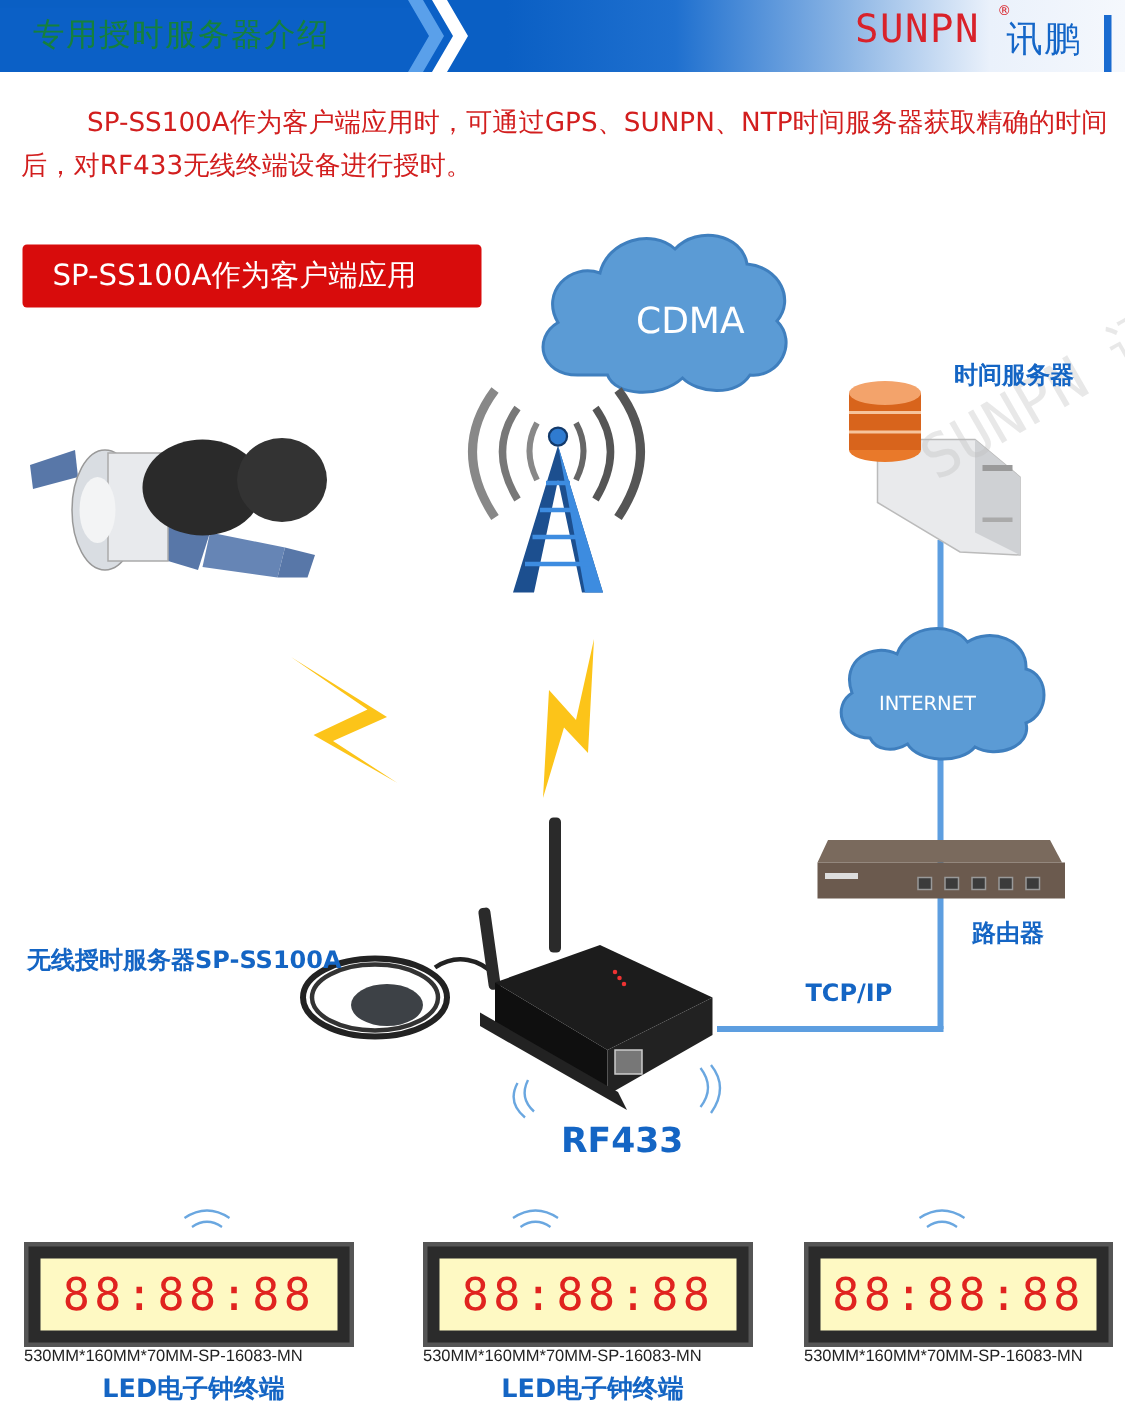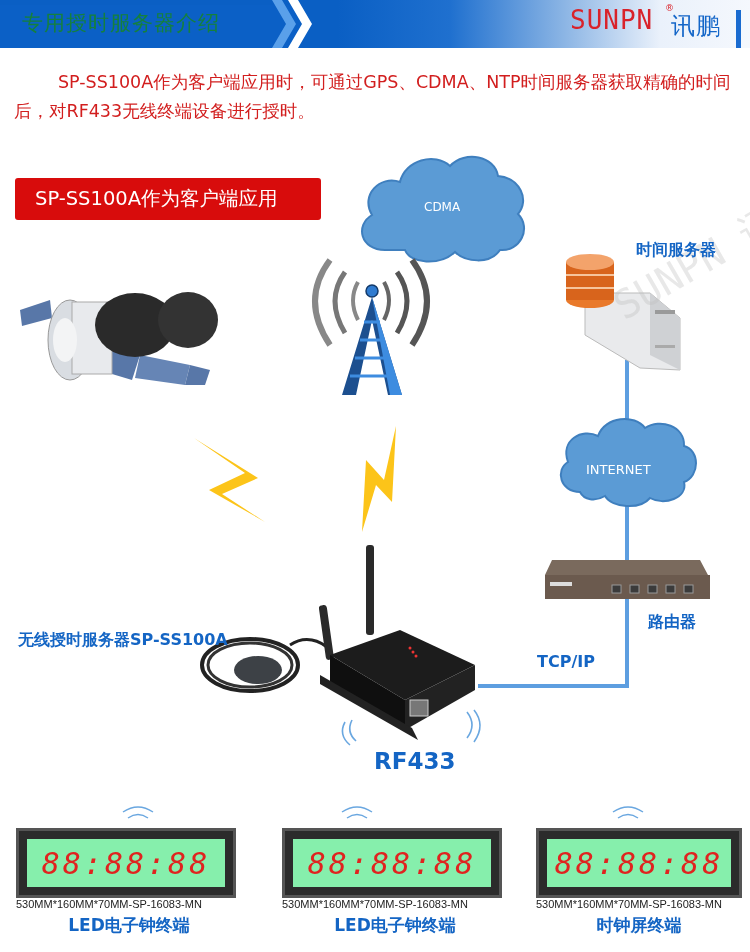--- a/index.html
+++ b/index.html
@@ -11,27 +11,27 @@
   .banner-left { left: 0; top: 5px; width: 300px; height: 43px; background: #0b60c6; }
   .banner-title { left: 22px; top: 9px; color: #15803d; font-size: 21px; letter-spacing: 1px; }
   .chev { top: 0; width: 30px; height: 48px; }
   .brand { left: 570px; top: 5px; font-family: "DejaVu Sans Mono", monospace; font-size: 26px; color: #d9222a; letter-spacing: 1px; }
   .brand-cn { left: 671px; top: 10px; font-size: 24px; color: #1466c8; font-weight: normal; letter-spacing: 1px; }
   .brand-reg { left: 665px; top: 3px; font-size: 9px; color: #d9222a; }
   .bar-r { left: 736px; top: 10px; width: 5px; height: 38px; background: #1a6bd0; }
 
   .intro { left: 14px; top: 68px; width: 730px; color: #d21e1e; font-size: 17.5px; line-height: 29px; text-indent: 44px; }
 
-  .red-tag { left: 15px; top: 163px; width: 306px; height: 42px; background: #d80c0c; border-radius: 3px; color: #fff; font-size: 19.5px; line-height: 42px; padding-left: 20px; margin-top: 15px; }
+  .red-tag { left: 15px; top: 163px; width: 306px; height: 42px; background: #d80c0c; border-radius: 3px; color: #fff; font-size: 19.5px; line-height: 42px; padding-left: 20px; }
 
   .label-blue { color: #1465c4; font-weight: bold; }
-  .cloud-label { color: #ffffff; font-size: 12px; }
+  .cloud-label { color: #ffffff; font-size: 24px; }
 
   .clock { width: 220px; height: 70px; background: #2b2b2b; border: 3px solid #555; padding: 8px; }
-  .clock-inner { width: 100%; height: 100%; background: #86efac; display: flex; align-items: center; justify-content: center; color: #e0231f; font-family: "DejaVu Sans Mono", monospace; font-size: 30px; letter-spacing: 3px; font-style: italic; }
+  .clock-inner { width: 100%; height: 100%; background: #fef9c3; display: flex; align-items: center; justify-content: center; color: #e0231f; font-family: "DejaVu Sans Mono", monospace; font-size: 30px; letter-spacing: 3px; }
   .clock-spec { font-size: 11px; color: #222; font-family: "Liberation Sans", sans-serif; white-space: nowrap; }
   .clock-name { font-size: 17px; color: #1465c4; font-weight: bold; }
   .wm { color: rgba(190,190,190,0.45); font-family: "DejaVu Sans Mono", monospace; font-size: 40px; transform: rotate(-30deg); }
 </style>
 </head>
 <body>
 
 <div class="abs banner"></div>
 <div class="abs banner-left"></div>
 <div class="abs banner-title">专用授时服务器介绍</div>
@@ -39,21 +39,21 @@
   <polygon points="0,0 10,0 24,24 10,48 0,48 14,24" fill="#5aa0ea"></polygon>
 </svg>
 <svg class="abs chev" style="left:288px" viewBox="0 0 30 48">
   <polygon points="0,0 10,0 24,24 10,48 0,48 14,24" fill="#ffffff"></polygon>
 </svg>
 <div class="abs brand">SUNPN</div>
 <div class="abs brand-reg">®</div>
 <div class="abs brand-cn">讯鹏</div>
 <div class="abs bar-r"></div>
 
-<div class="abs intro">SP-SS100A作为客户端应用时，可通过GPS、CDMA、NTP时间服务器获取精确的时间后，对RF433无线终端设备进行授时。</div>
+<div class="abs intro">SP-SS100A作为客户端应用时，可通过GPS、SUNPN、NTP时间服务器获取精确的时间后，对RF433无线终端设备进行授时。</div>
 
 <div class="abs red-tag">SP-SS100A作为客户端应用</div>
 
 <svg class="abs" style="left:0;top:140px" width="750" height="660" viewBox="0 140 750 660">
 
   <g stroke="#5d9ee0" stroke-width="4" fill="none">
     <line x1="627" y1="360" x2="627" y2="420"></line>
     <line x1="627" y1="495" x2="627" y2="686"></line>
     <line x1="478" y1="686" x2="629" y2="686"></line>
   </g>
@@ -191,14 +191,13 @@
 
 <div class="abs" style="left:536px;top:800px;width:206px">
   <svg width="206" height="24" viewBox="0 0 206 24">
     <path d="M77,12 Q92,2 107,12" stroke="#6aa7e0" stroke-width="1.5" fill="none"></path>
     <path d="M82,18 Q92,11 102,18" stroke="#6aa7e0" stroke-width="1.5" fill="none"></path>
   </svg>
   <div class="clock" style="width:206px">
       <div class="clock-inner">88:88:88</div>
     </div>
   <div class="clock-spec">530MM*160MM*70MM-SP-16083-MN</div>
-  <div class="clock-name" style="text-align:center;margin-top:4px">时钟屏终端</div>
 </div>
 
 </body></html>

